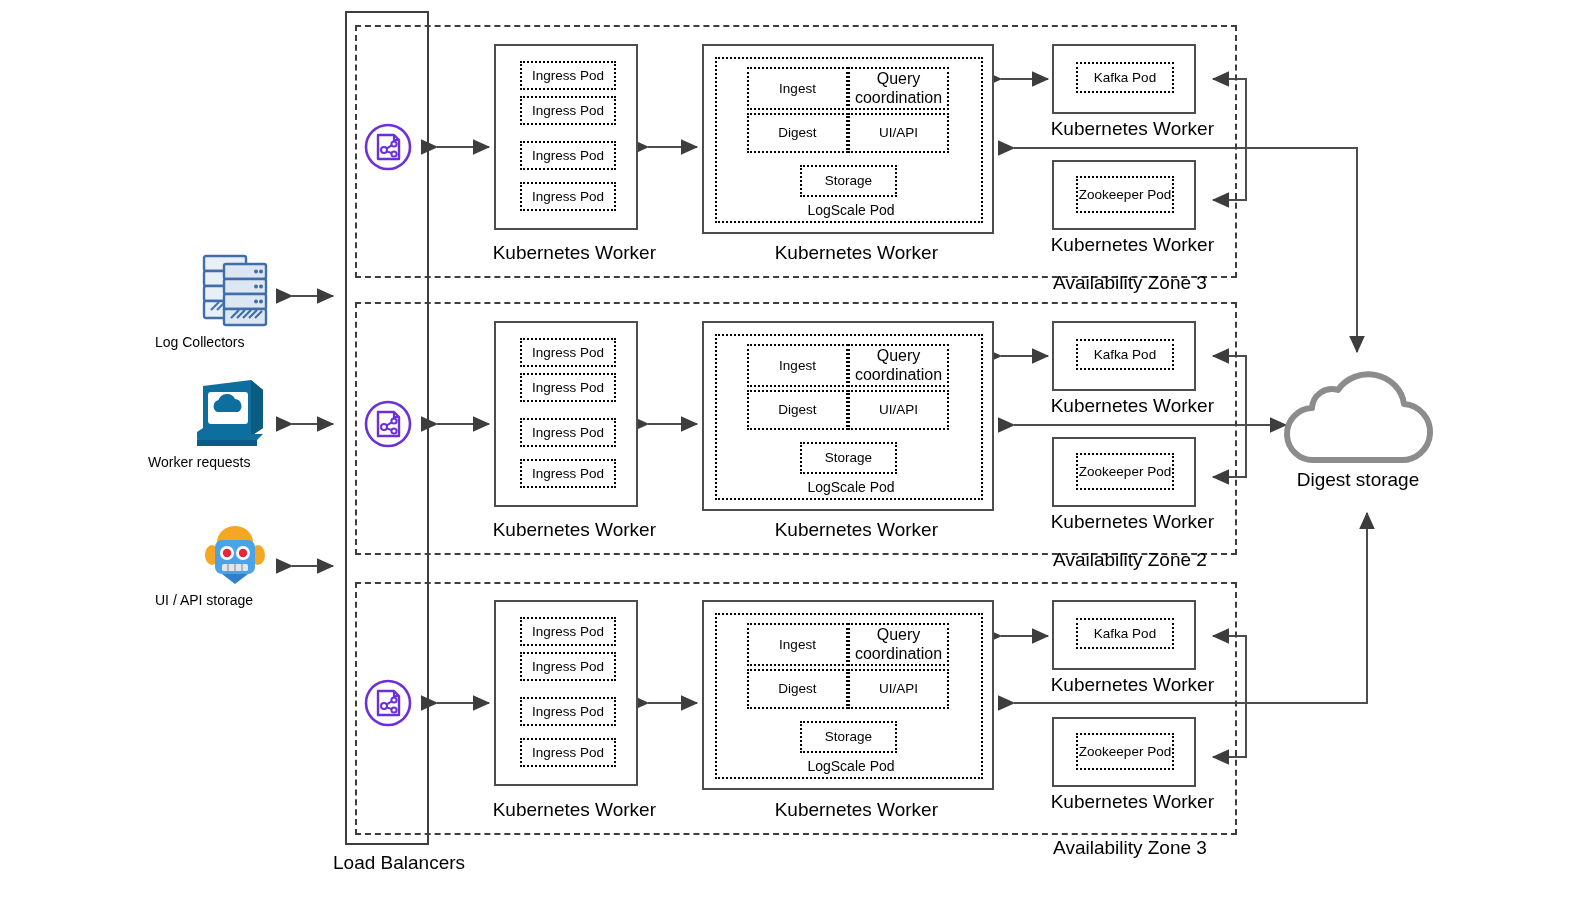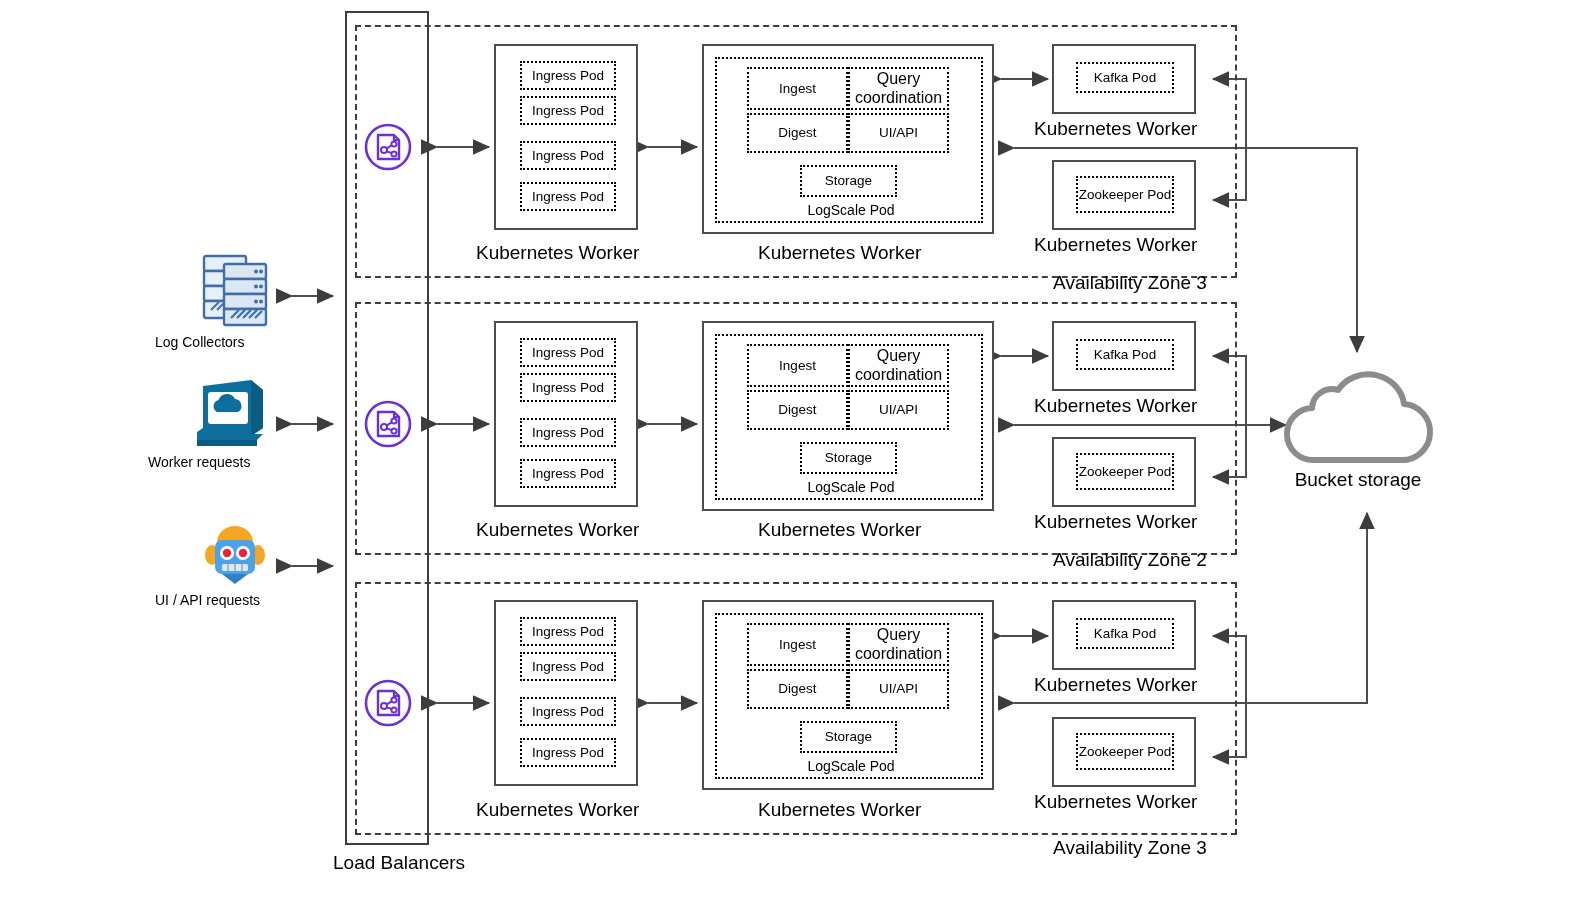--- a/index.html
+++ b/index.html
@@ -41,21 +41,21 @@
     text-align:center;
   }
 
   
   .worker{
     border:2px solid #4d4d4d;
     background:#ffffff;
   }
   .worker-label{
     font-size:19px;
-    text-align:left;
+    text-align:right;
     white-space:nowrap;
   }
 
   
   .pod{
     border:2px dotted #000000;
     background:#ffffff;
     display:flex;
     align-items:center;
     justify-content:center;
@@ -226,34 +226,34 @@
         <rect x="18" y="42" width="26" height="7" rx="1.5" fill="#dfe6ec"></rect>
         <g stroke="#8fa3b5" stroke-width="1.4">
           <line x1="24" y1="42" x2="24" y2="49"></line>
           <line x1="31" y1="42" x2="31" y2="49"></line>
           <line x1="38" y1="42" x2="38" y2="49"></line>
         </g>
 
         <path d="M18 52 L44 52 L31 62 Z" fill="#2f7fc9"></path>
       </svg>
     </div>
-    <div class="client-label" style="margin-top:6px;">UI / API requests</div>
+    <div class="client-label" style="margin-top:6px;">UI / API storage</div>
   </div>
 
   <div class="abs" style="left:1248px;top:362px;width:220px;">
     <div style="display:flex;justify-content:center;">
       <svg width="176" height="105" viewBox="0 0 176 105">
         <path d="M44 98
                  a26 26 0 0 1 -2 -52
                  a20 20 0 0 1 26 -18
                  a36 34 0 0 1 66 14
                  a26 26 0 0 1 -4 56 Z" fill="none" stroke="#8c8c8c" stroke-width="6" stroke-linejoin="round"></path>
       </svg>
     </div>
-    <div class="cloud-label" style="margin-top:2px;">Bucket storage</div>
+    <div class="cloud-label" style="margin-top:2px;">Digest storage</div>
   </div>
 
   <div class="abs az-box" style="left:355px;top:25px;width:882px;height:253px;"></div>
   <div class="abs az-label" style="left:1010px;top:272px;width:240px;">Availability Zone 3</div>
 
   <div class="abs" style="left:363px;top:122px;width:50px;height:50px;">
     <svg width="50" height="50" viewBox="0 0 50 50">
       <circle cx="25" cy="25" r="22" fill="none" stroke="#6b30d9" stroke-width="2.6"></circle>
       <path d="M15 13 L31 13 L36 18 L36 37 L15 37 Z" fill="none" stroke="#6b30d9" stroke-width="2.4" stroke-linejoin="round"></path>
       <path d="M31 13 L31 18 L36 18" fill="none" stroke="#6b30d9" stroke-width="2.2"></path>

